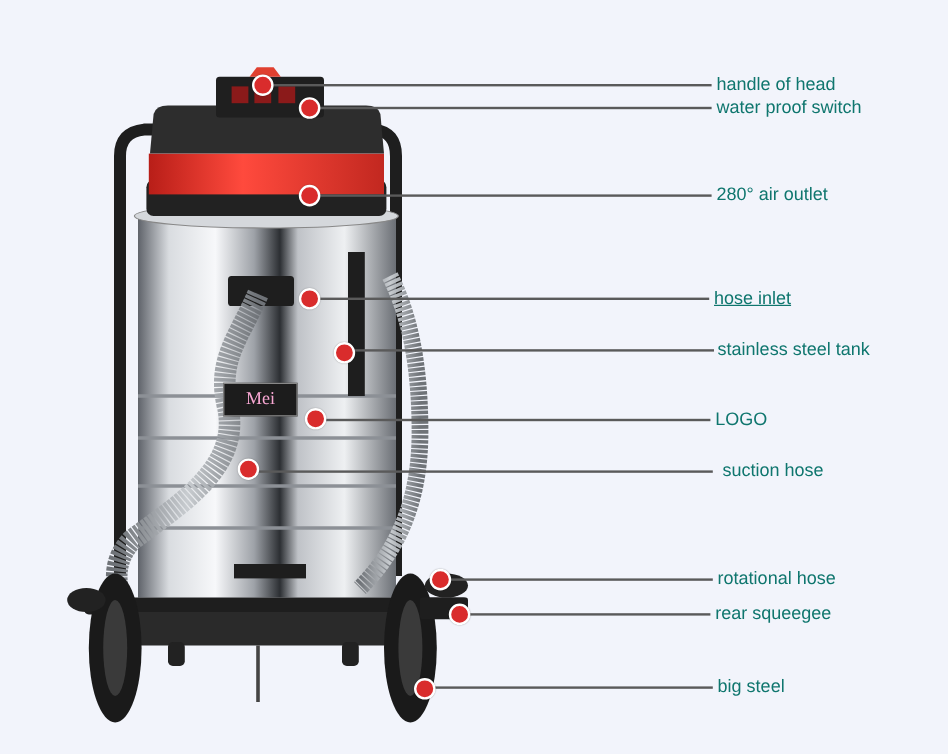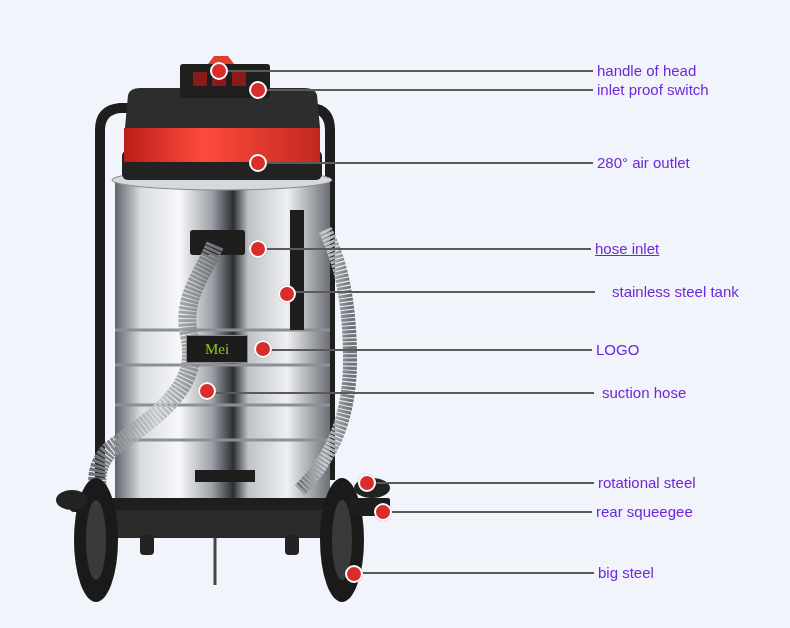--- a/index.html
+++ b/index.html
@@ -14,26 +14,26 @@
     .leader {
       position: absolute; height: 2px; background: #5a5a5a;
     }
     .dot {
       position: absolute; width: 14px; height: 14px; border-radius: 50%;
       background: #d92c2c; border: 2px solid #ffffff;
       box-shadow: 0 0 1px rgba(0,0,0,0.4);
       transform: translate(-9px, -9px);
     }
     .label {
-      position: absolute; font-size: 15px; color: #6d28d9;
+      position: absolute; font-size: 15px; color: #0f766e;
       white-space: nowrap; line-height: 18px; transform: translateY(-9px);
     }
     .logo-plate {
-      position: absolute; left: 186px; top: 335px; width: 60px; height: 26px;
-      background: #1c1c1c; border: 1px solid #888; color: #84cc16;
+      position: absolute; left: 186px; top: 319px; width: 60px; height: 26px;
+      background: #1c1c1c; border: 1px solid #888; color: #f9a8d4;
       font-family: "Liberation Serif", serif; font-size: 15px;
       display: flex; align-items: center; justify-content: center;
     }
   </style>
 </head>
 <body>
 
 <div class="stage">
 
   <svg class="product" width="790" height="628" viewBox="0 0 790 628">
@@ -115,39 +115,39 @@
   </svg>
 
   <div class="logo-plate">Mei</div>
 
   <div id="callouts">
       <div class="leader" style="left: 219px; top: 70px; width: 374px;"></div>
       <div class="dot" style="left: 219px; top: 71px;"></div>
       <div class="label" style="left: 597px; top: 71px;">handle of head</div>
       <div class="leader" style="left: 258px; top: 89px; width: 335px;"></div>
       <div class="dot" style="left: 258px; top: 90px;"></div>
-      <div class="label" style="left: 597px; top: 90px;">inlet proof switch</div>
+      <div class="label" style="left: 597px; top: 90px;">water proof switch</div>
       <div class="leader" style="left: 258px; top: 162px; width: 335px;"></div>
       <div class="dot" style="left: 258px; top: 163px;"></div>
       <div class="label" style="left: 597px; top: 163px;">280° air outlet</div>
       <div class="leader" style="left: 258px; top: 248px; width: 333px;"></div>
       <div class="dot" style="left: 258px; top: 249px;"></div>
       <div class="label" style="left: 595px; top: 249px; text-decoration: underline;">hose inlet</div>
       <div class="leader" style="left: 287px; top: 291px; width: 308px;"></div>
       <div class="dot" style="left: 287px; top: 294px;"></div>
-      <div class="label" style="left: 612px; top: 292px;">stainless steel tank</div>
+      <div class="label" style="left: 598px; top: 292px;">stainless steel tank</div>
       <div class="leader" style="left: 263px; top: 349px; width: 329px;"></div>
       <div class="dot" style="left: 263px; top: 349px;"></div>
       <div class="label" style="left: 596px; top: 350px;">LOGO</div>
       <div class="leader" style="left: 207px; top: 392px; width: 387px;"></div>
       <div class="dot" style="left: 207px; top: 391px;"></div>
       <div class="label" style="left: 602px; top: 393px;">suction hose</div>
       <div class="leader" style="left: 367px; top: 482px; width: 227px;"></div>
       <div class="dot" style="left: 367px; top: 483px;"></div>
-      <div class="label" style="left: 598px; top: 483px;">rotational steel</div>
+      <div class="label" style="left: 598px; top: 483px;">rotational hose</div>
       <div class="leader" style="left: 383px; top: 511px; width: 209px;"></div>
       <div class="dot" style="left: 383px; top: 512px;"></div>
       <div class="label" style="left: 596px; top: 512px;">rear squeegee</div>
       <div class="leader" style="left: 354px; top: 572px; width: 240px;"></div>
       <div class="dot" style="left: 354px; top: 574px;"></div>
       <div class="label" style="left: 598px; top: 573px;">big steel</div>
     </div>
 </div>
 
 </body></html>

